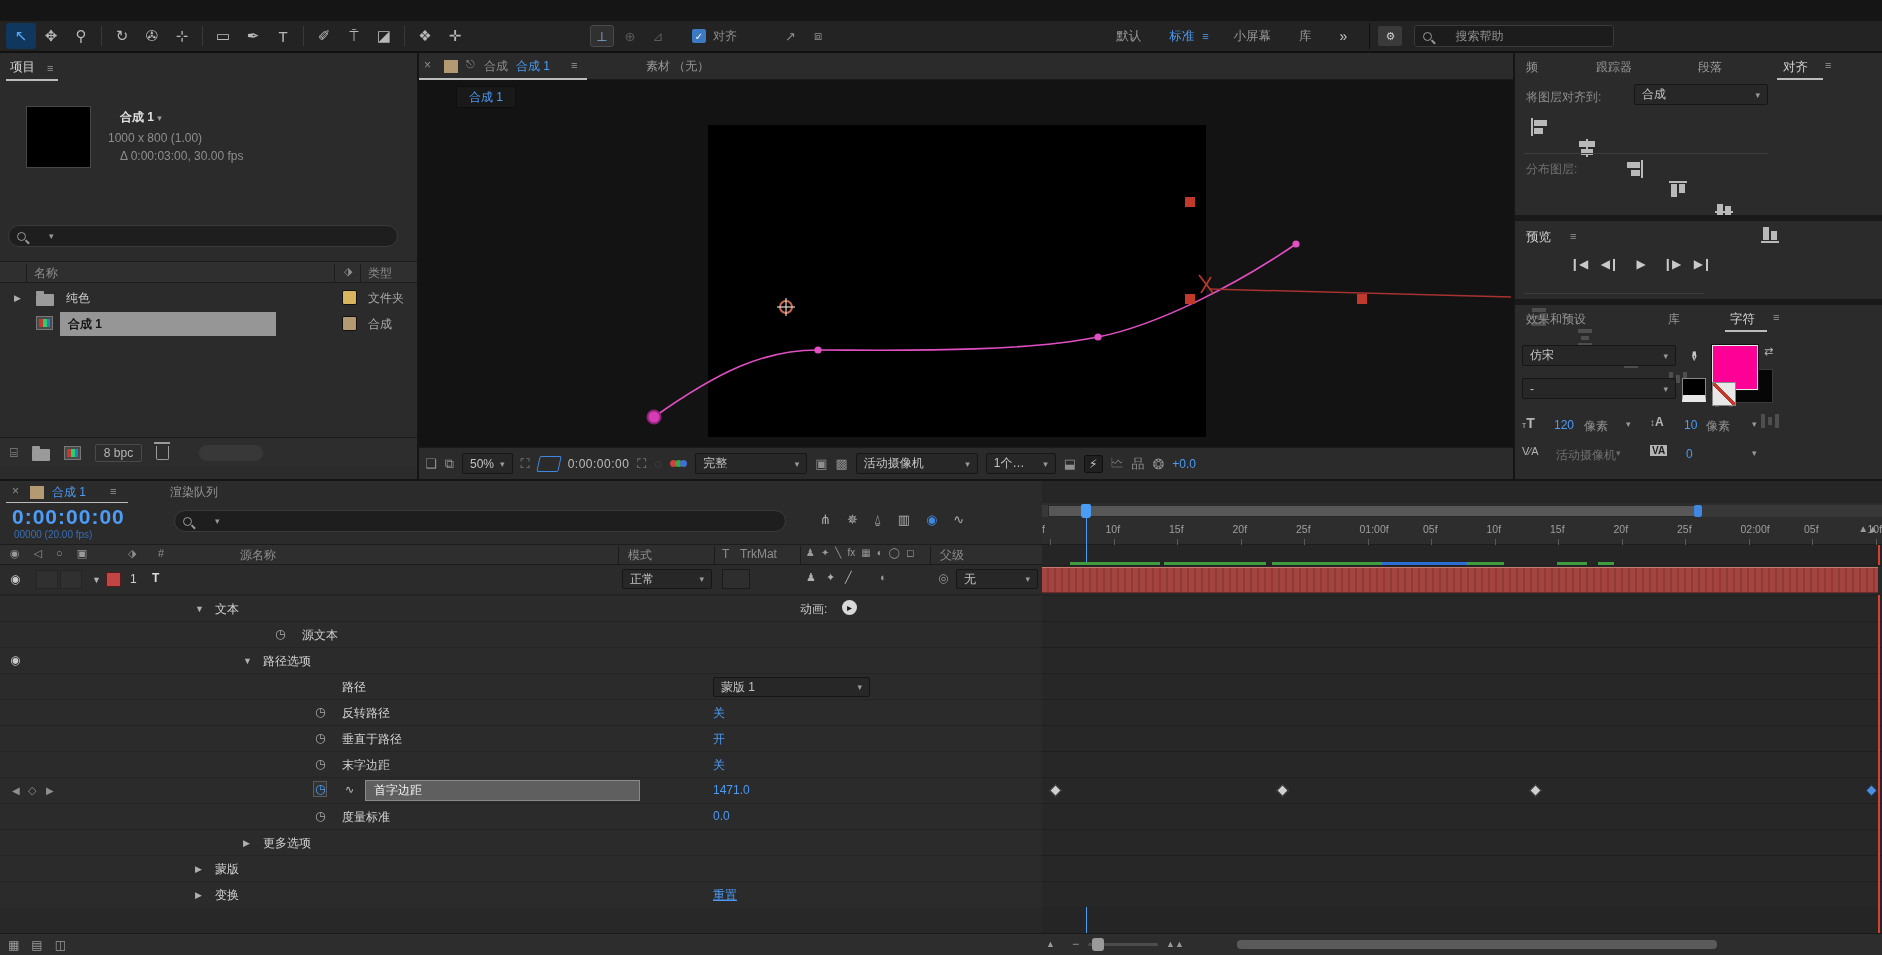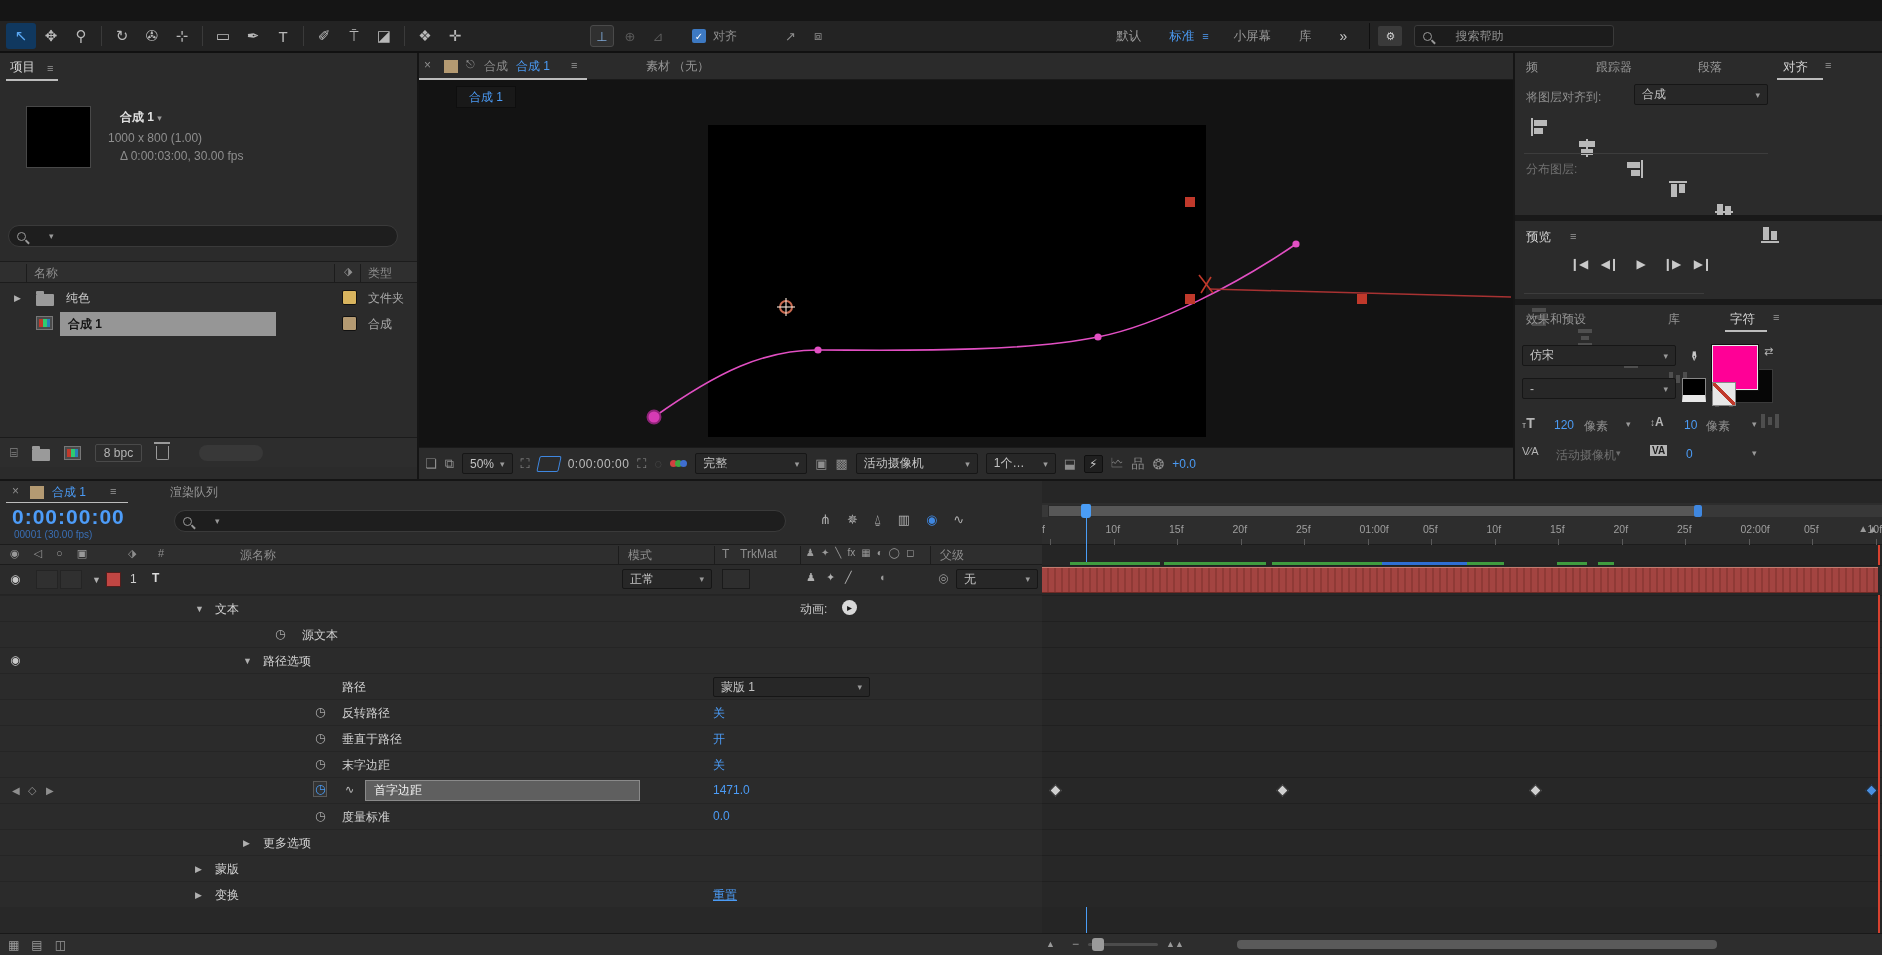--- a/index.html
+++ b/index.html
@@ -385,21 +385,21 @@
 
       <span class="abs dim" style="left:12px;top:3px">×</span>
       <span class="abs" style="left:30px;top:5px;width:14px;height:13px;background:#b49a72"></span>
       <span class="abs blue" style="left:52px;top:3px">合成 1</span>
       <span class="abs hamb" style="left:110px;top:4px">≡</span>
       <span class="underline" style="left:6px;top:21px;width:122px"></span>
       <span class="abs ptab-inactive" style="left:170px;top:3px">渲染队列</span>
 
       <div class="abs" style="left:0;top:22px;width:1042px;height:42px;background:#2b2b2b;border-bottom:1px solid #1c1c1c"></div>
       <span class="abs" style="left:12px;top:24px;font-size:21px;font-weight:bold;color:#4d9cf8;letter-spacing:1px">0:00:00:00</span>
-      <span class="abs" style="left:14px;top:48px;font-size:10px;color:#3a6fb5">00001 (30.00 fps)</span>
+      <span class="abs" style="left:14px;top:48px;font-size:10px;color:#3a6fb5">00000 (20.00 fps)</span>
       <div class="searchbox abs" style="left:174px;top:29px;width:612px;border-radius:11px;background:#1e1e1e">
         <span class="mag"></span>
           <span class="caret">▾</span>
       </div>
       <div id="tl-toolbar-icons" class="abs" style="left:820px;top:31px;display:flex;gap:16px">
           <span style="color: rgb(176, 176, 176); font-size: 13px;">⋔</span>
           <span style="color: rgb(176, 176, 176); font-size: 13px;">✵</span>
           <span style="color: rgb(176, 176, 176); font-size: 13px;">⍙</span>
           <span style="color: rgb(176, 176, 176); font-size: 13px;">▥</span>
           <span style="color: rgb(63, 135, 224); font-size: 13px;">◉</span>

